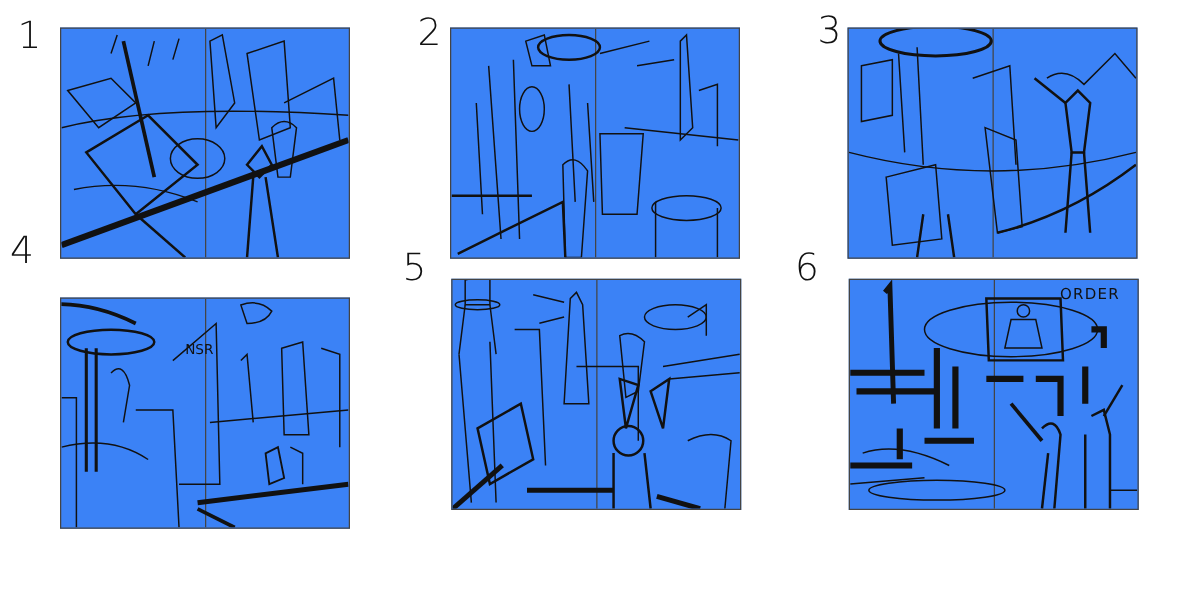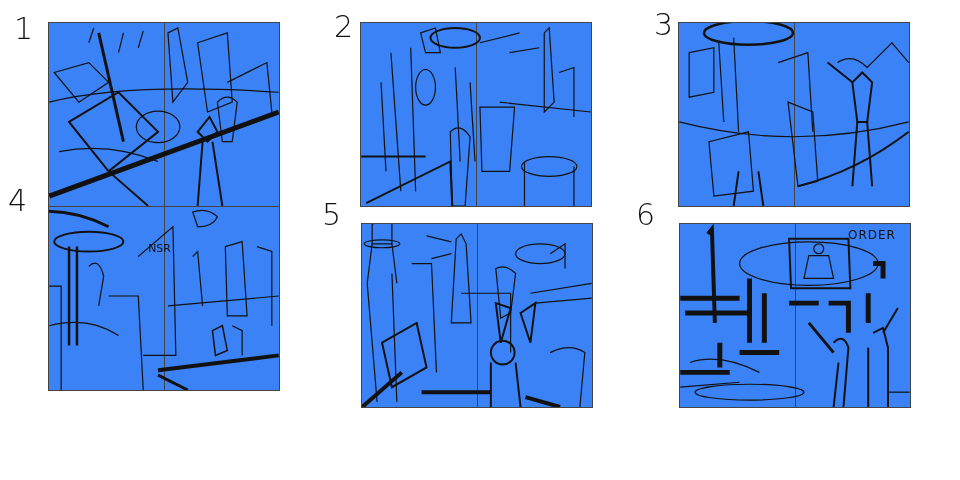--- a/index.html
+++ b/index.html
@@ -77,21 +77,21 @@
       <path d="M180 100 L175 165 M190 100 L195 165" stroke-width="2"></path>
       <path d="M150 40 L175 60" stroke-width="2"></path>
       <path d="M110 80 L135 90 L140 160 L120 165 Z"></path>
       <path d="M30 120 L70 110 L75 170 L35 175 Z"></path>
       <path d="M60 150 L55 185 M80 150 L85 185" stroke-width="2"></path>
       <path d="M0 100 Q116 130 232 100"></path>
       <path d="M120 165 Q180 150 232 110" stroke-width="2"></path>
     </svg>
   </div>
 
-  <div class="panel" style="left:48px;top:206px;padding-left:24px;">
+  <div class="panel" style="left:48px;top:238px;padding-left:24px;">
     <div class="divider"></div>
     <svg viewBox="0 0 232 185" fill="none" stroke="#111" stroke-width="1.2">
       <path d="M-40 10 Q10 -5 60 20" stroke-width="3"></path>
       <ellipse cx="40" cy="35" rx="35" ry="10" stroke-width="2"></ellipse>
       <path d="M20 40 L20 140 M28 40 L28 140" stroke-width="2.5"></path>
       <path d="M0 80 L12 80 L12 185"></path>
       <path d="M40 60 Q50 50 55 70 L50 100"></path>
       <path d="M60 90 L90 90 L95 185"></path>
       <path d="M90 50 L125 20 L128 150 L95 150"></path>
       <text x="100" y="45" font-size="11" fill="#111" stroke="none" font-family="DejaVu Sans, sans-serif">NSR</text>

